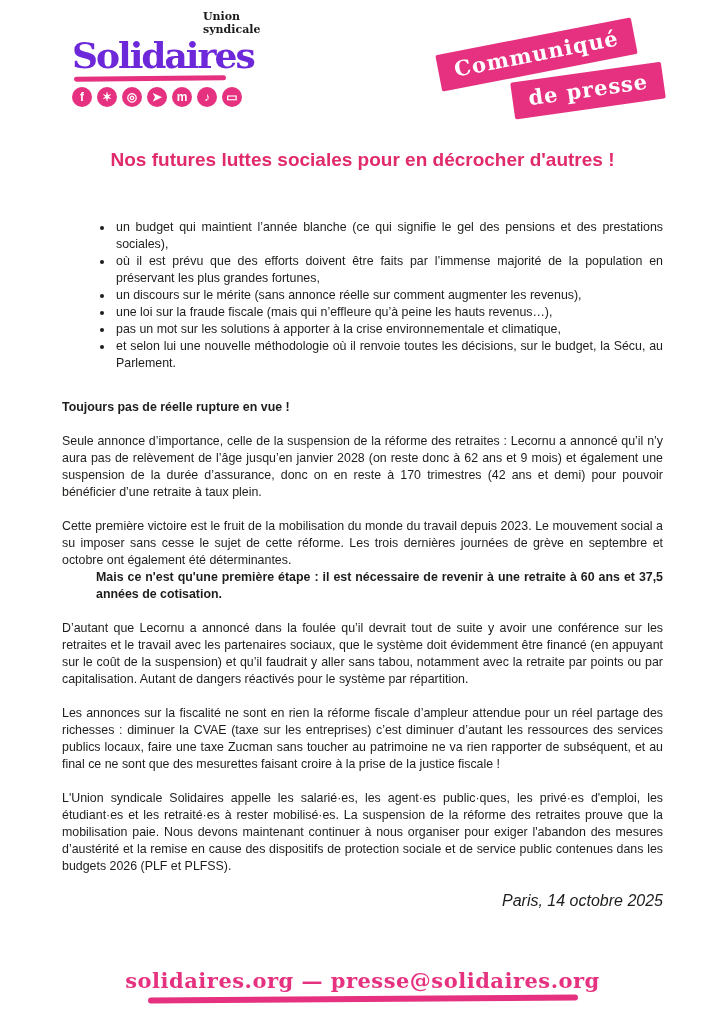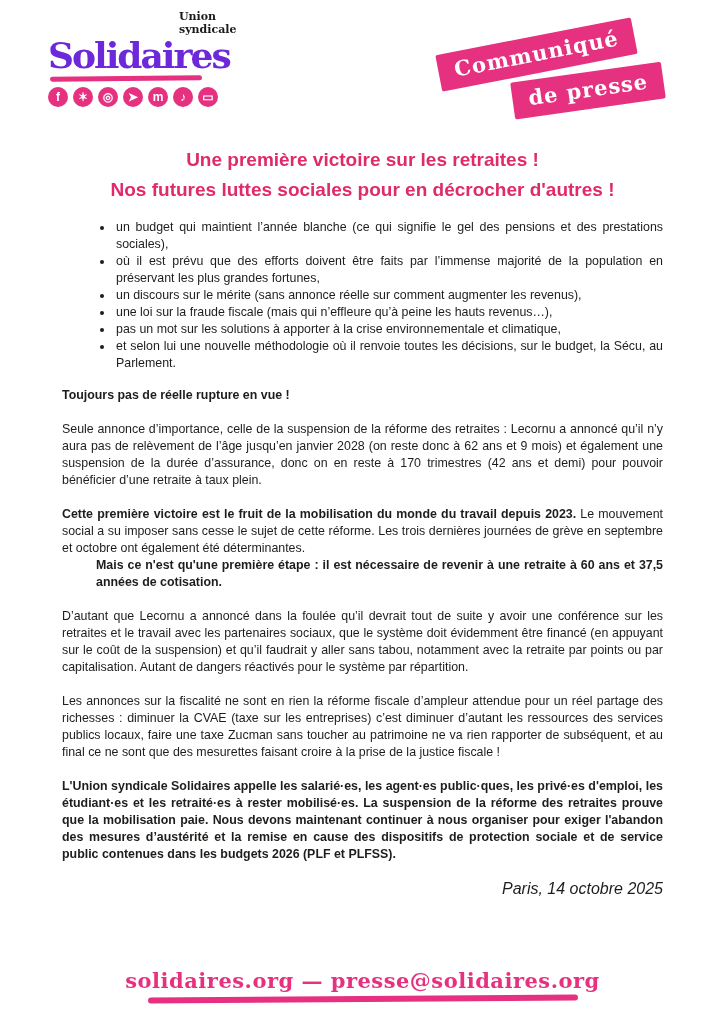--- a/index.html
+++ b/index.html
@@ -7,21 +7,21 @@
     width: 725px; height: 1024px;
     background: #ffffff;
     font-family: "Liberation Sans", sans-serif;
     color: #1d1d1b;
     position: relative;
     overflow: hidden;
   }
   .page { position: relative; width: 725px; height: 1024px; background: #fff; }
 
   
-  .logo-block { position: absolute; top: 10px; left: 48px; width: 220px; }
+  .logo-block { position: absolute; top: 10px; left: 72px; width: 220px; }
   .logo-sup {
     position: absolute; top: 1px; left: 131px;
     font-family: "DejaVu Serif", serif; font-weight: bold;
     font-size: 11px; line-height: 1.15; color: #1a1a1a; width: 62px;
   }
   .logo-title {
     font-family: "DejaVu Serif", serif; font-weight: bold;
     font-size: 36px; line-height: 1; letter-spacing: -2px;
     color: #6d28d9; margin-top: 27px;
   }
@@ -56,23 +56,23 @@
     line-height: 30px; color: #e02a6b;
   }
 
   
   .content {
     position: absolute; top: 219px; left: 62px; width: 601px;
     font-size: 12.4px; line-height: 17px; text-align: justify;
   }
   .content p { margin: 0 0 17px 0; }
   .content p.no-gap { margin-bottom: 0; }
-  .content ul { margin: 0 0 15px 0; padding: 0 0 0 52px; list-style: disc; }
+  .content ul { margin: 0 0 27px 0; padding: 0 0 0 52px; list-style: disc; }
   .content ul li { padding-left: 2px; }
-  .bold { font-weight: bold; }
+  .bold { font-weight: normal; }
   .block-bold { font-weight: bold; display: block; margin-left: 34px; }
   .heading { font-weight: bold; margin: 0 0 17px 0; }
   .pink-para { font-weight: bold; color: #e02a6b; margin-bottom: 12px; }
   .dateline { text-align: right; font-style: italic; font-size: 16px; margin: 0; }
 
   
   .footer { position: absolute; left: 0; bottom: 22px; width: 725px; text-align: center; }
   .footer-text {
     font-family: "DejaVu Serif", serif; font-weight: bold;
     font-size: 21px; letter-spacing: 0.5px; color: #e5317f;
@@ -100,21 +100,20 @@
       <span class="social-icon">m</span>
       <span class="social-icon">♪</span>
       <span class="social-icon">▭</span>
     </div>
   </div>
 
   <div class="stamp1">Communiqué</div>
   <div class="stamp2">de presse</div>
 
   <div class="doc-title">
-    <div>Une première victoire sur les retraites !</div>
     <div>Nos futures luttes sociales pour en décrocher d'autres !</div>
   </div>
 
   <div class="content">
     <ul>
       <li>un budget qui maintient l’année blanche (ce qui signifie le gel des pensions et des prestations sociales),</li>
       <li>où il est prévu que des efforts doivent être faits par l’immense majorité de la population en préservant les plus grandes fortunes,</li>
       <li>un discours sur le mérite (sans annonce réelle sur comment augmenter les revenus),</li>
       <li>une loi sur la fraude fiscale (mais qui n’effleure qu’à peine les hauts revenus…),</li>
       <li>pas un mot sur les solutions à apporter à la crise environnementale et climatique,</li>

